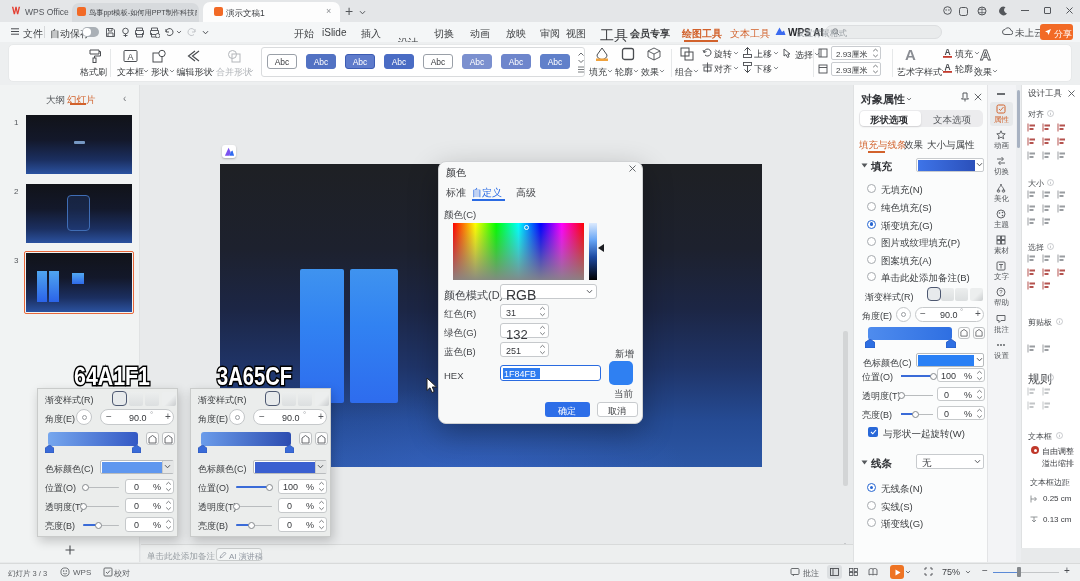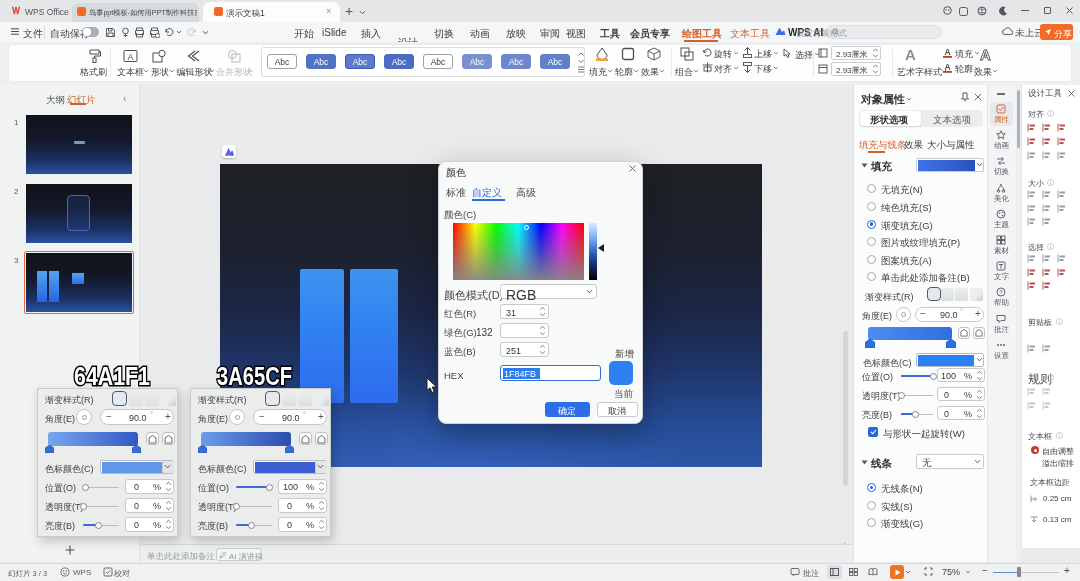--- a/index.html
+++ b/index.html
@@ -79,21 +79,21 @@
   </svg>
 <div class="tx" style="left:294px;top:27px;font-size:10px;color:#3e4043;font-weight:normal">开始</div>
 <div class="tx" style="left:322px;top:27px;font-size:10px;color:#3e4043;font-weight:normal">iSlide</div>
 <div class="tx" style="left:361px;top:27px;font-size:10px;color:#3e4043;font-weight:normal">插入</div>
 <div class="tx" style="left:398px;top:36px;font-size:10px;color:#3e4043;font-weight:normal">设计</div>
 <div class="tx" style="left:434px;top:27px;font-size:10px;color:#3e4043;font-weight:normal">切换</div>
 <div class="tx" style="left:470px;top:27px;font-size:10px;color:#3e4043;font-weight:normal">动画</div>
 <div class="tx" style="left:506px;top:27px;font-size:10px;color:#3e4043;font-weight:normal">放映</div>
 <div class="tx" style="left:540px;top:27px;font-size:10px;color:#3e4043;font-weight:normal">审阅</div>
 <div class="tx" style="left:566px;top:27px;font-size:10px;color:#3e4043;font-weight:normal">视图</div>
-<div class="tx" style="left:600px;top:27px;font-size:10px;color:#3e4043;font-weight:bold">工具</div>
+<div class="tx" style="left:600px;top:27px;font-size:14px;color:#3e4043;font-weight:normal">工具</div>
 <div class="tx" style="left:630px;top:27px;font-size:10px;color:#3e4043;font-weight:bold">会员专享</div>
 <div class="tx" style="left:682px;top:27px;font-size:10px;color:#d2622c;font-weight:bold">绘图工具</div>
 <div class="tx" style="left:730px;top:27px;font-size:10px;color:#d2622c;font-weight:normal">文本工具</div>
 <div class="ab" style="left:684px;top:39.5px;width:34px;height:2px;background:#d2622c"></div>
 <svg class="ab" style="left:775px;top:26px" width="11" height="11" viewBox="0 0 11 11">
     <path d="M0.5 9 L4.5 1.5 L7 6 L9 4.5 L10.5 9 Z" fill="#3b6bf0"></path>
   </svg>
 <div class="tx" style="left:788px;top:27px;font-size:10px;font-weight:bold;color:#26282c">WPS AI</div>
 <div class="ab" style="left:825px;top:24.5px;width:117px;height:14.5px;background:#e9ebec;border-radius:8px;border:1px solid #dcdee0"></div>
 <svg class="ab" style="left:832px;top:28px" width="8" height="8" viewBox="0 0 8 8">
@@ -354,21 +354,21 @@
   </svg>
 <div class="tx" style="left:444px;top:308px;font-size:9.5px;color:#45474b">红色(R)</div>
 <div class="ab" style="left:500px;top:304px;width:49px;height:15px;background:#fff;border:1px solid #c6c9cc;border-radius:3px"></div>
 <div class="tx" style="left:506px;top:307.5px;font-size:9px;color:#35373b">31</div>
 <svg class="ab" style="left:539px;top:306px" width="7" height="11" viewBox="0 0 7 11">
     <path d="M1.2 3.52 L3.5 1.3199999999999998 L5.8 3.52" fill="none" stroke="#6a6d71" stroke-width="0.9"></path>
     <path d="M1.2 7.48 L3.5 9.68 L5.8 7.48" fill="none" stroke="#6a6d71" stroke-width="0.9"></path>
   </svg>
 <div class="tx" style="left:444px;top:327px;font-size:9.5px;color:#45474b">绿色(G)</div>
 <div class="ab" style="left:500px;top:323px;width:49px;height:15px;background:#fff;border:1px solid #c6c9cc;border-radius:3px"></div>
-<div class="tx" style="left:476px;top:326.5px;font-size:10px;color:#35373b">132</div>
+<div class="tx" style="left:506px;top:326.5px;font-size:13px;color:#35373b">132</div>
 <svg class="ab" style="left:539px;top:325px" width="7" height="11" viewBox="0 0 7 11">
     <path d="M1.2 3.52 L3.5 1.3199999999999998 L5.8 3.52" fill="none" stroke="#6a6d71" stroke-width="0.9"></path>
     <path d="M1.2 7.48 L3.5 9.68 L5.8 7.48" fill="none" stroke="#6a6d71" stroke-width="0.9"></path>
   </svg>
 <div class="tx" style="left:444px;top:346px;font-size:9.5px;color:#45474b">蓝色(B)</div>
 <div class="ab" style="left:500px;top:342px;width:49px;height:15px;background:#fff;border:1px solid #c6c9cc;border-radius:3px"></div>
 <div class="tx" style="left:506px;top:345.5px;font-size:9px;color:#35373b">251</div>
 <svg class="ab" style="left:539px;top:344px" width="7" height="11" viewBox="0 0 7 11">
     <path d="M1.2 3.52 L3.5 1.3199999999999998 L5.8 3.52" fill="none" stroke="#6a6d71" stroke-width="0.9"></path>
     <path d="M1.2 7.48 L3.5 9.68 L5.8 7.48" fill="none" stroke="#6a6d71" stroke-width="0.9"></path>

